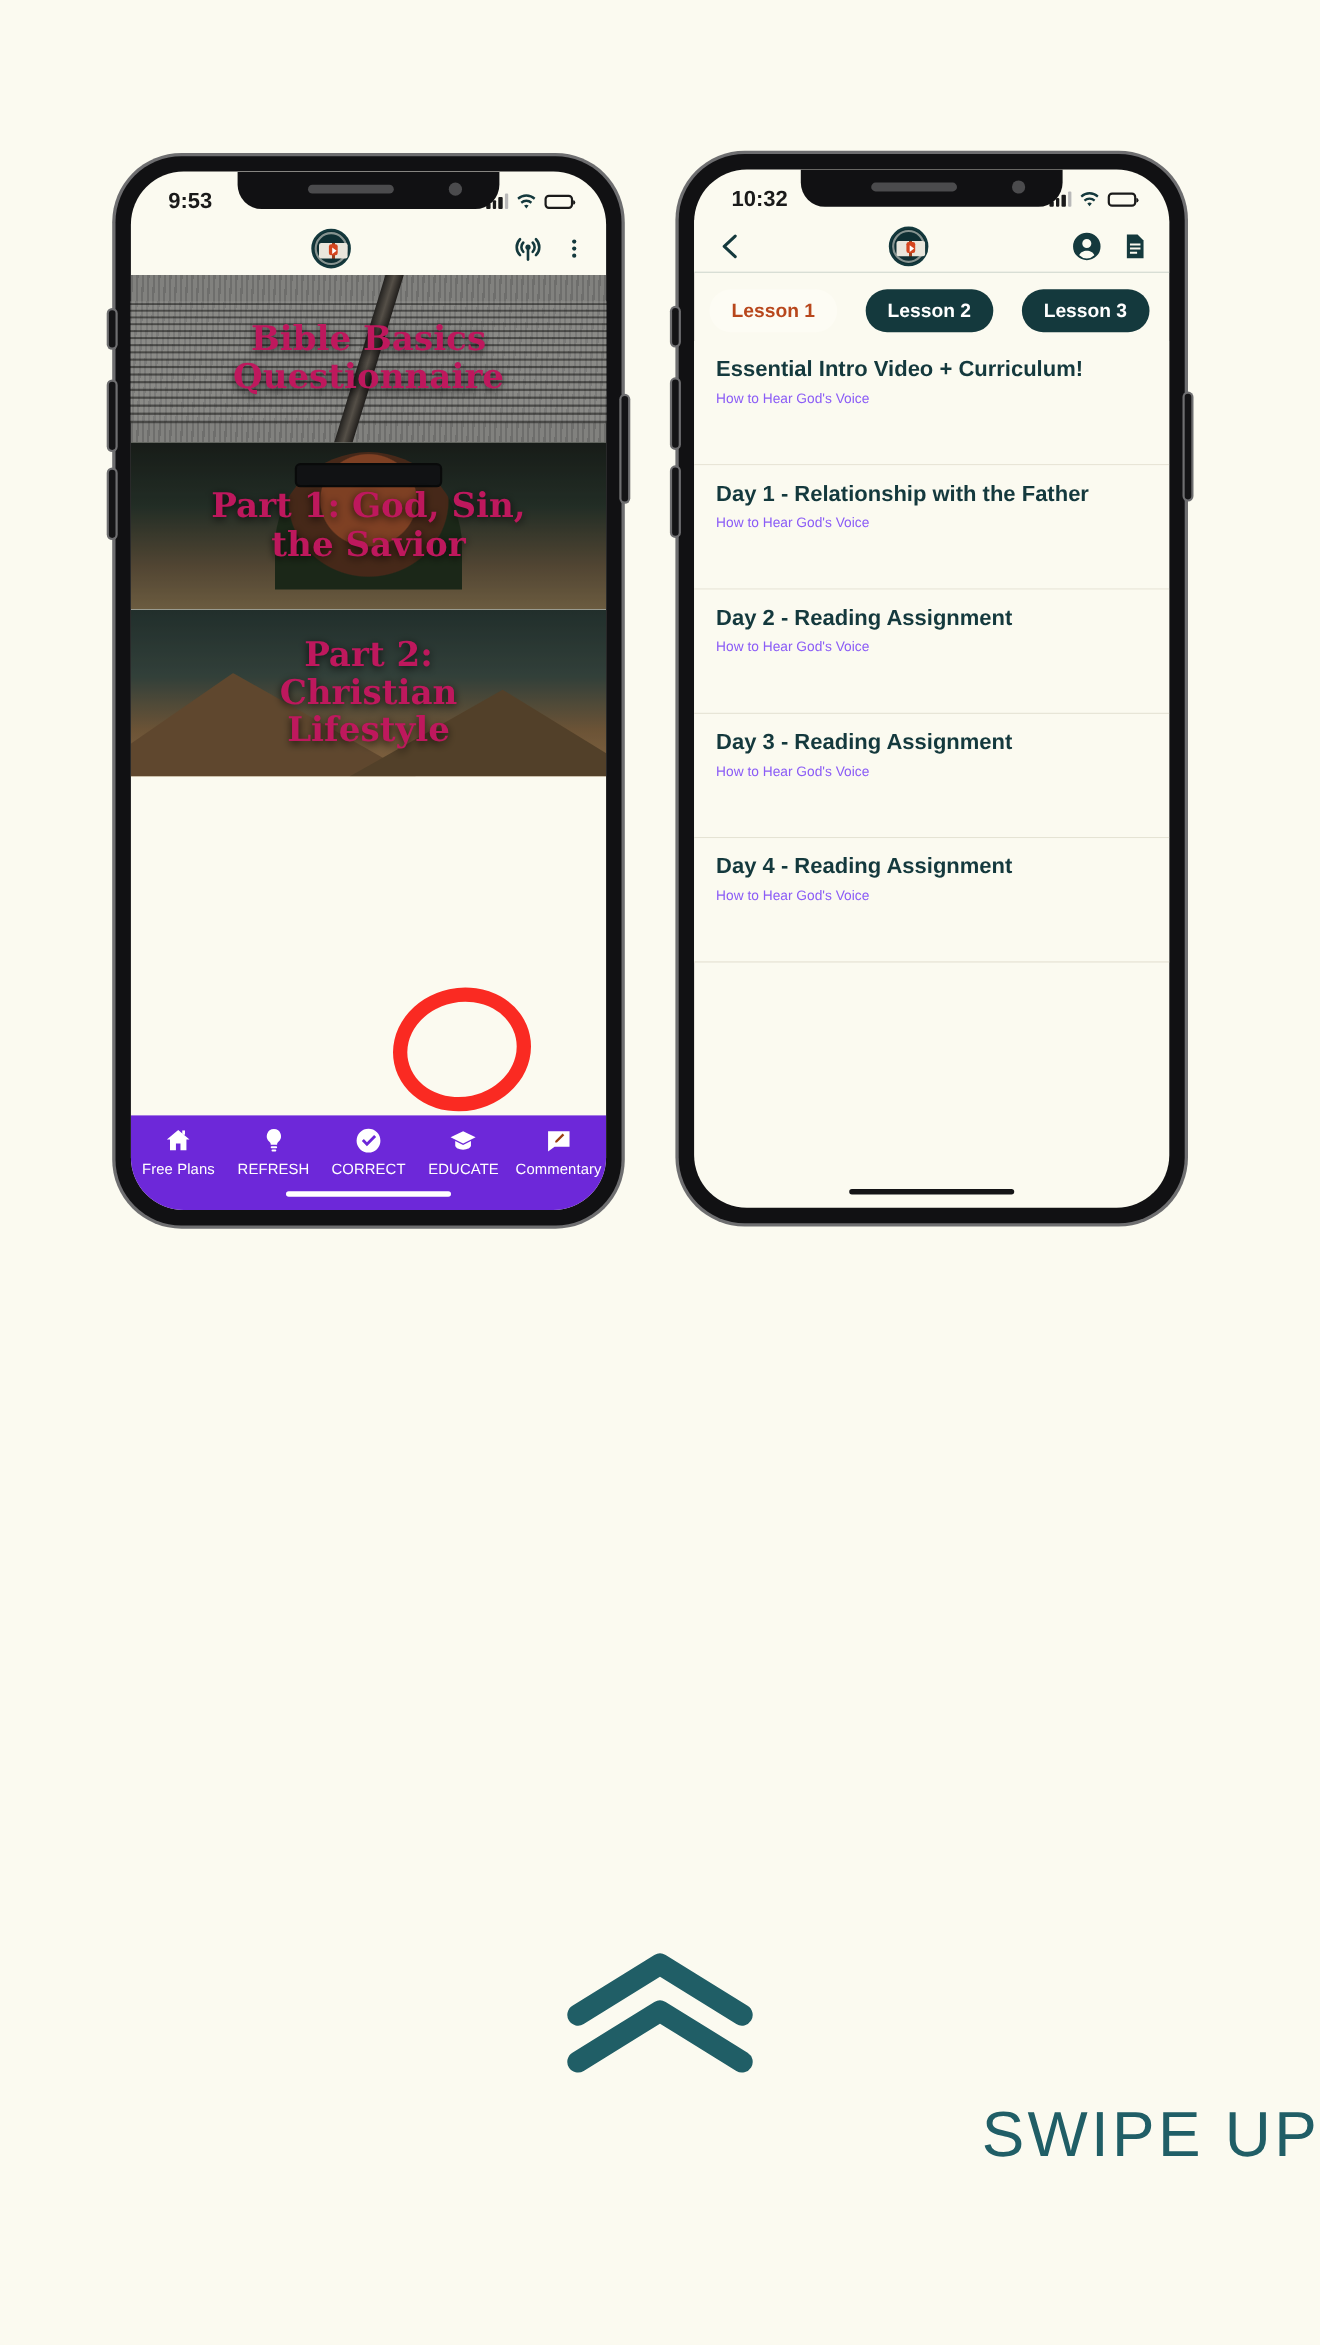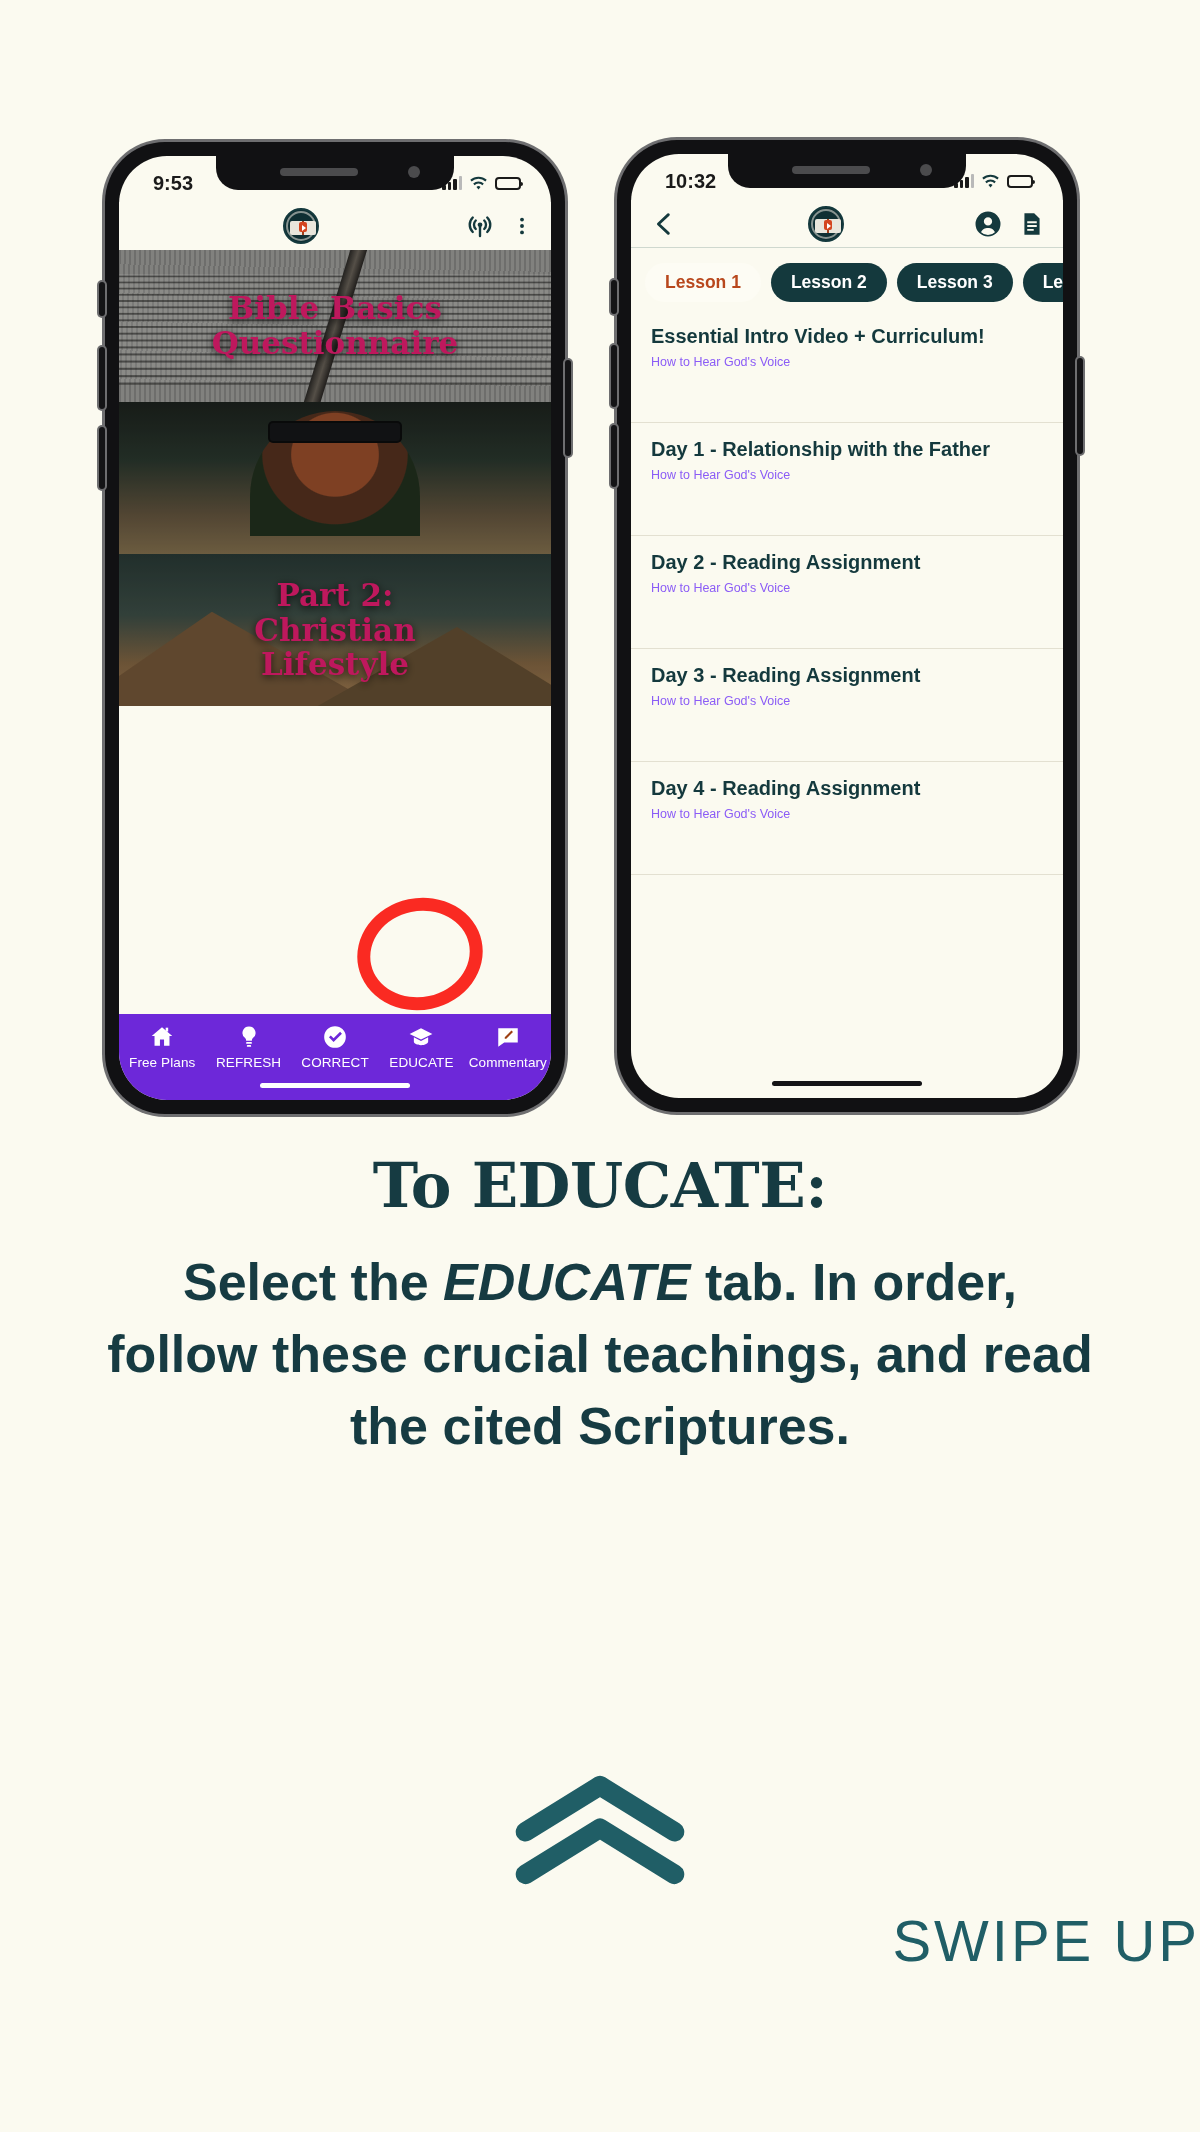--- a/index.html
+++ b/index.html
@@ -198,21 +198,21 @@
   .circle-annot {
     position: absolute; z-index: 60; pointer-events: none;
     width: 126px; height: 112px; border: 13px solid #fa2a22;
     border-radius: 50%;
     transform: rotate(-12deg);
   }
 
   
   .lesson-tabs {
     position: absolute; top: 100px; left: 0; right: 0; height: 56px;
-    display: flex; align-items: center; gap: 10px; padding: 0 14px;
+    display: flex; align-items: center; gap: 26px; padding: 0 14px;
     overflow: hidden; z-index: 20;
   }
   .ltab {
     flex: none; padding: 9px 20px; border-radius: 22px;
     background: #14393d; color: #fff; font-size: 17.5px; font-weight: bold;
     white-space: nowrap;
   }
   .ltab.active { background: #fdfcf4; color: #b8471c; }
   .lesson-list { position: absolute; top: 156px; left: 0; right: 0; bottom: 34px; }
   .lrow {
@@ -308,20 +308,21 @@
 
       <div class="cards">
         <div class="card">
           <div class="art art1"></div>
             <div class="scrim"></div>
           <div class="title">Bible Basics Questionnaire</div>
         </div>
         <div class="card">
           <div class="art art2"></div>
             <div class="scrim"></div>
+          <div class="title">Part 1: God, Sin, the Savior</div>
         </div>
         <div class="card">
           <div class="art art3"></div>
             <div class="scrim"></div>
           <div class="title">Part 2: Christian Lifestyle</div>
         </div>
       </div>
 
       <div class="tabbar">
         <div class="tab">
@@ -458,24 +459,20 @@
         </div>
         <div class="lrow">
           <div class="lt">Day 4 - Reading Assignment</div>
           <div class="ls">How to Hear God's Voice</div>
         </div>
       </div>
       <div class="homebar dark"></div>
     </div>
   </div>
 
-  <div class="caption">
-    <div class="cap-head">To EDUCATE:</div>
-    <div class="cap-body"><span>Select the </span><em>EDUCATE</em><span> tab. In order, follow these crucial teachings, and read the cited Scriptures.</span></div>
-  </div>
 
   <div class="swipe">
     <div class="chevs">
       <svg viewBox="0 0 100 62" fill="none" stroke="currentColor" stroke-width="11" stroke-linecap="round" stroke-linejoin="round">
         <polyline points="8,32 50,6 92,32"></polyline>
         <polyline points="8,56 50,30 92,56"></polyline>
       </svg>
     </div>
     <div class="swipe-label">SWIPE UP</div>
   </div>

